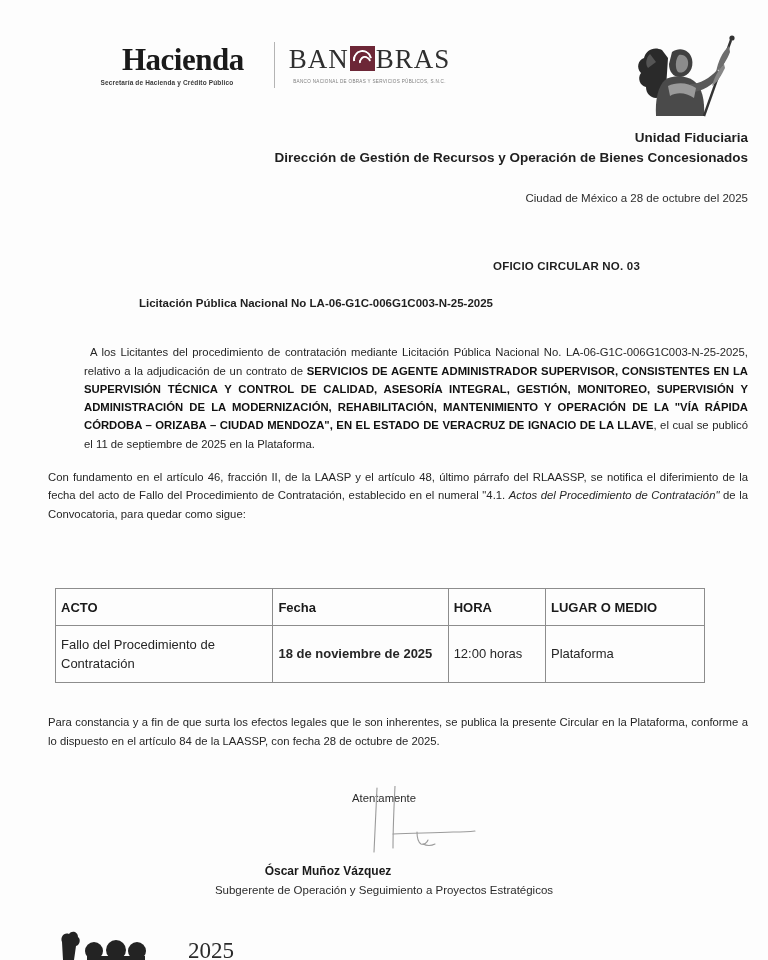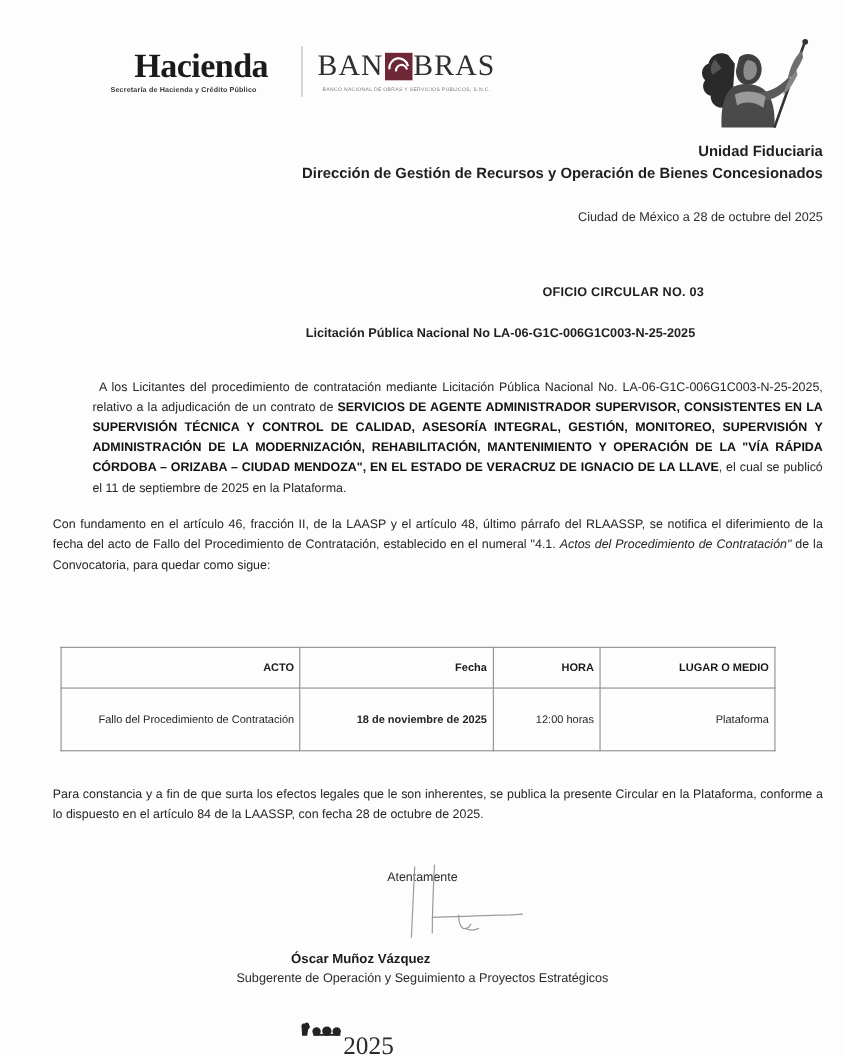--- a/index.html
+++ b/index.html
@@ -59,21 +59,21 @@
     text-align: center;
   }
   .banobras-word {
     font-family: "Liberation Serif", serif;
     font-size: 27px;
     font-weight: normal;
     letter-spacing: 1px;
     line-height: 1;
     color: #2f2f2f;
     display: flex;
-    align-items: flex-end;
+    align-items: flex-start;
   }
   .ban-mark {
     display: inline-block;
     width: 25px;
     height: 25px;
     background: #6d2737;
     position: relative;
     margin: 0 1px;
     vertical-align: middle;
     overflow: hidden;
@@ -154,21 +154,21 @@
     font-size: 11.5px;
     font-weight: bold;
     letter-spacing: 0.2px;
     color: #1f1f1f;
   }
   .licitacion {
     position: absolute;
     top: 297px;
     left: 0;
     width: 632px;
-    text-align: right;
+    text-align: center;
     font-size: 11.5px;
     font-weight: bold;
     color: #1f1f1f;
   }
 
   
   .body {
     position: absolute;
     top: 332px;
     left: 48px;
@@ -193,24 +193,24 @@
     width: 650px;
   }
   table.sched {
     border-collapse: collapse;
     width: 100%;
     table-layout: fixed;
   }
   table.sched th,
   table.sched td {
     border: 1px solid #8d8d8d;
-    text-align: right;
+    text-align: left;
     vertical-align: middle;
     padding: 7px 5px;
-    font-size: 10px;
+    font-size: 13px;
     color: #262626;
   }
   table.sched th {
     font-weight: bold;
     height: 22px;
     color: #1a1a1a;
   }
   table.sched td { height: 42px; line-height: 1.5; }
   td.bold { font-weight: bold; color: #111; }
   col.c1 { width: 33.5%; }
@@ -269,21 +269,20 @@
   
   .footer {
     position: absolute;
     top: 928px;
     left: 58px;
     width: 300px;
     height: 32px;
     display: flex;
     align-items: flex-end;
     overflow: hidden;
-    flex-direction: column;
   }
   .footer-year {
     font-family: "Liberation Serif", serif;
     font-size: 23px;
     color: #2a2a2a;
     margin-left: 10px;
     line-height: 0.8;
   }
 </style>
 </head>

